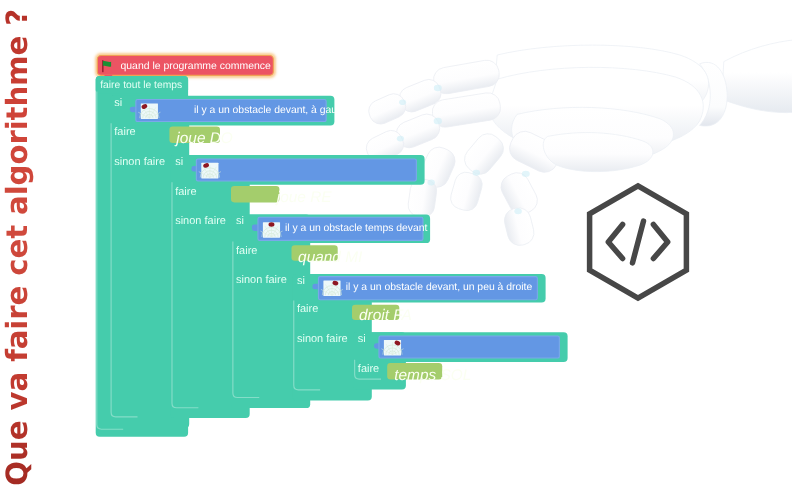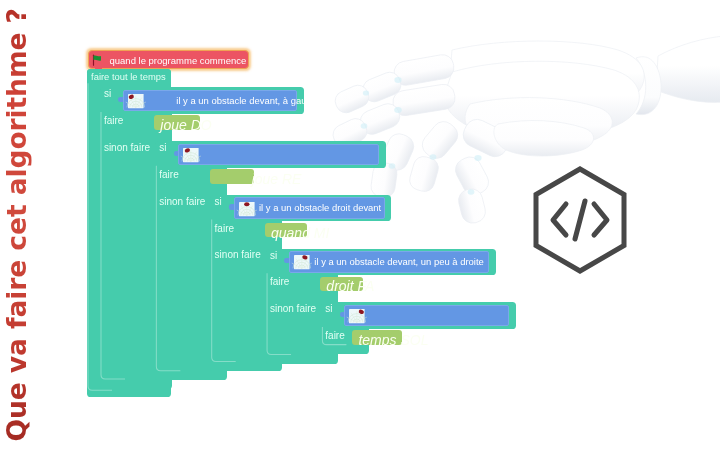--- a/index.html
+++ b/index.html
@@ -172,21 +172,21 @@
         <path d="M7.8 13.4 L-2.27 8.05" stroke="#dcecdc" stroke-width="0.5"></path>
         <path d="M7.8 13.4 L1.93 3.63" stroke="#dcecdc" stroke-width="0.5"></path>
         <path d="M7.8 13.4 L7.80 2.00" stroke="#dcecdc" stroke-width="0.5"></path>
         <path d="M7.8 13.4 L13.67 3.63" stroke="#dcecdc" stroke-width="0.5"></path>
         <path d="M7.8 13.4 L17.87 8.05" stroke="#dcecdc" stroke-width="0.5"></path>
         <path d="M4.4 13.4 A3.4 3.4 0 0 1 11.2 13.4" fill="none" stroke="#cfe7d4" stroke-width="0.55"></path>
         <path d="M1.7000000000000002 13.4 A6.1 6.1 0 0 1 13.899999999999999 13.4" fill="none" stroke="#cfe7d4" stroke-width="0.55"></path>
         <path d="M-1.0000000000000009 13.4 A8.8 8.8 0 0 1 16.6 13.4" fill="none" stroke="#cfe7d4" stroke-width="0.55"></path>
         <ellipse cx="7.80" cy="2.13" rx="2.7" ry="2.0" fill="#8e1722" transform="rotate(0.0 7.80 2.13)"></ellipse>
       </svg>
-      <div class="condtxt" style="left: 259px; top: 202.1px;">il y a un obstacle droit devant</div>
+      <div class="condtxt" style="left: 259px; top: 202.1px;">il y a un obstacle temps devant</div>
       <div class="ctxt" style="left: 214.6px; top: 222.6px;">faire</div>
       <div class="note" style="left: 264.9px; top: 222.8px; width: 42.5px; height: 14.6px;"></div>
       <div class="notetxt" style="left: 271px; top: 224.5px;">quand MI</div>
       <div class="ctxt" style="left: 214.6px; top: 249.3px;">sinon faire</div>
       <div style="position: absolute; left: 265.75px; top: 248.55px; width: 72.45px; height: 115.55px; background: rgb(69, 204, 172); border-radius: 3.6px;"></div>
       <div style="position: absolute; left: 265.75px; top: 248.55px; width: 229.9px; height: 26.7px; background: rgb(69, 204, 172); border-radius: 3.6px;"></div>
       <svg style="position: absolute; left: 0px; top: 0px; width: 720px; height: 450px; overflow: visible; pointer-events: none;">
         <path d="M267.05 273.25 L267.05 350.3 q0 4.2 4.2 4.2 L291.05 354.5" fill="none" stroke="rgba(255,255,255,0.34)" stroke-width="1.05"></path>
       </svg>
       <div style="position: absolute; left: 284.35px; top: 258.15px; width: 5.6px; height: 5.2px; background: rgb(99, 151, 228); border-radius: 2.2px 0px 0px 2.2px;"></div>

